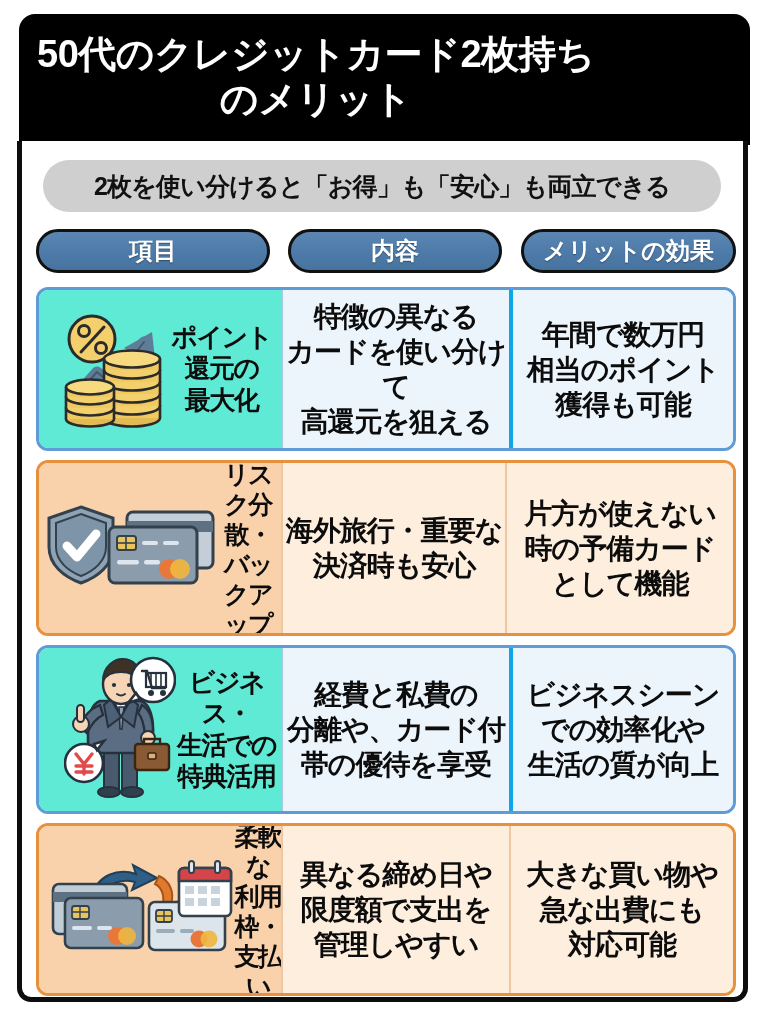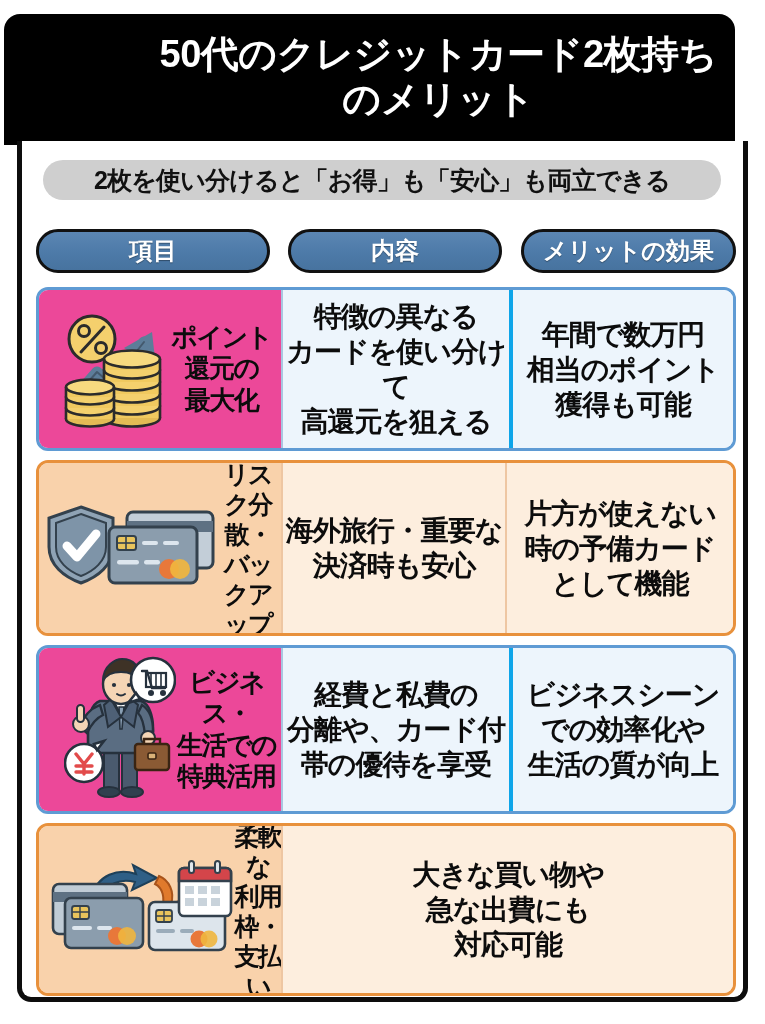--- a/index.html
+++ b/index.html
@@ -18,30 +18,30 @@
     position: relative;
     width: 765px;
     height: 1024px;
     box-sizing: border-box;
     background: #ffffff;
   }
 
   
   .title-bar {
     position: absolute;
-    left: 4px;
+    left: 19px;
     top: 14px;
     width: 731px;
     height: 131px;
     box-sizing: border-box;
     background: #000000;
     border-radius: 16px 16px 0 0;
     display: flex;
     align-items: center;
-    justify-content: flex-end;
+    justify-content: flex-start;
     padding: 4px 18px 10px 18px;
   }
   .title-text {
     color: #ffffff;
     font-size: 38px;
     font-weight: 900;
     line-height: 1.18;
     text-align: center;
     letter-spacing: -0.5px;
     white-space: pre-line;
@@ -61,21 +61,21 @@
     border-radius: 0 0 14px 14px;
     padding: 0;
   }
 
   
   .subtitle-pill {
     position: absolute;
     left: 21px;
     top: 19px;
     width: 678px;
-    height: 40px;
+    height: 52px;
     box-sizing: border-box;
     background: #cfcfcf;
     border-radius: 26px;
     display: flex;
     align-items: center;
     justify-content: center;
   }
   .subtitle-text {
     color: #111111;
     font-size: 25px;
@@ -144,21 +144,21 @@
     box-sizing: border-box;
     display: flex;
     align-items: center;
     justify-content: center;
     position: relative;
   }
   .cell.label-cell  { width: 242px; }
   .cell.content-cell{ width: 228px; }
   .cell.effect-cell { flex: 1; }
 
-  .row.blue .cell.label-cell   { background: #ec4899; padding-left: 19px; }
+  .row.blue .cell.label-cell   { background: #5eead4; padding-left: 19px; }
   .row.blue .cell.content-cell { background: #edf5fc; border-left: 2px solid #a9c6e0; }
   .row.blue .cell.effect-cell  { background: #edf5fc; border-left: 4px solid #0ea5e9; }
 
   .row.orange .cell.label-cell   { background: #f9d2ab; }
   .row.orange .cell.content-cell { background: #fdeede; border-left: 2px solid #eec6a2; }
   .row.orange .cell.effect-cell  { background: #fdeede; border-left: 2px solid #eec6a2; }
 
   .cell-text {
     color: #0c0c0c;
     font-size: 28px;
@@ -438,20 +438,25 @@
                 <rect x="146" y="38" width="9" height="8"></rect>
                   <rect x="159" y="38" width="9" height="8"></rect>
                 <rect x="172" y="38" width="9" height="8"></rect>
               </g>
             </svg>
           </div>
           <div class="label-text">柔軟な利用枠・
 支払い</div>
         </div>
       </div>
+      <div class="cell content-cell">
+        <div class="cell-text">異なる締め日や
+限度額で支出を
+管理しやすい</div>
+      </div>
       <div class="cell effect-cell">
         <div class="cell-text">大きな買い物や
 急な出費にも
 対応可能</div>
       </div>
     </div>
 
   </div>
 </div>
 

